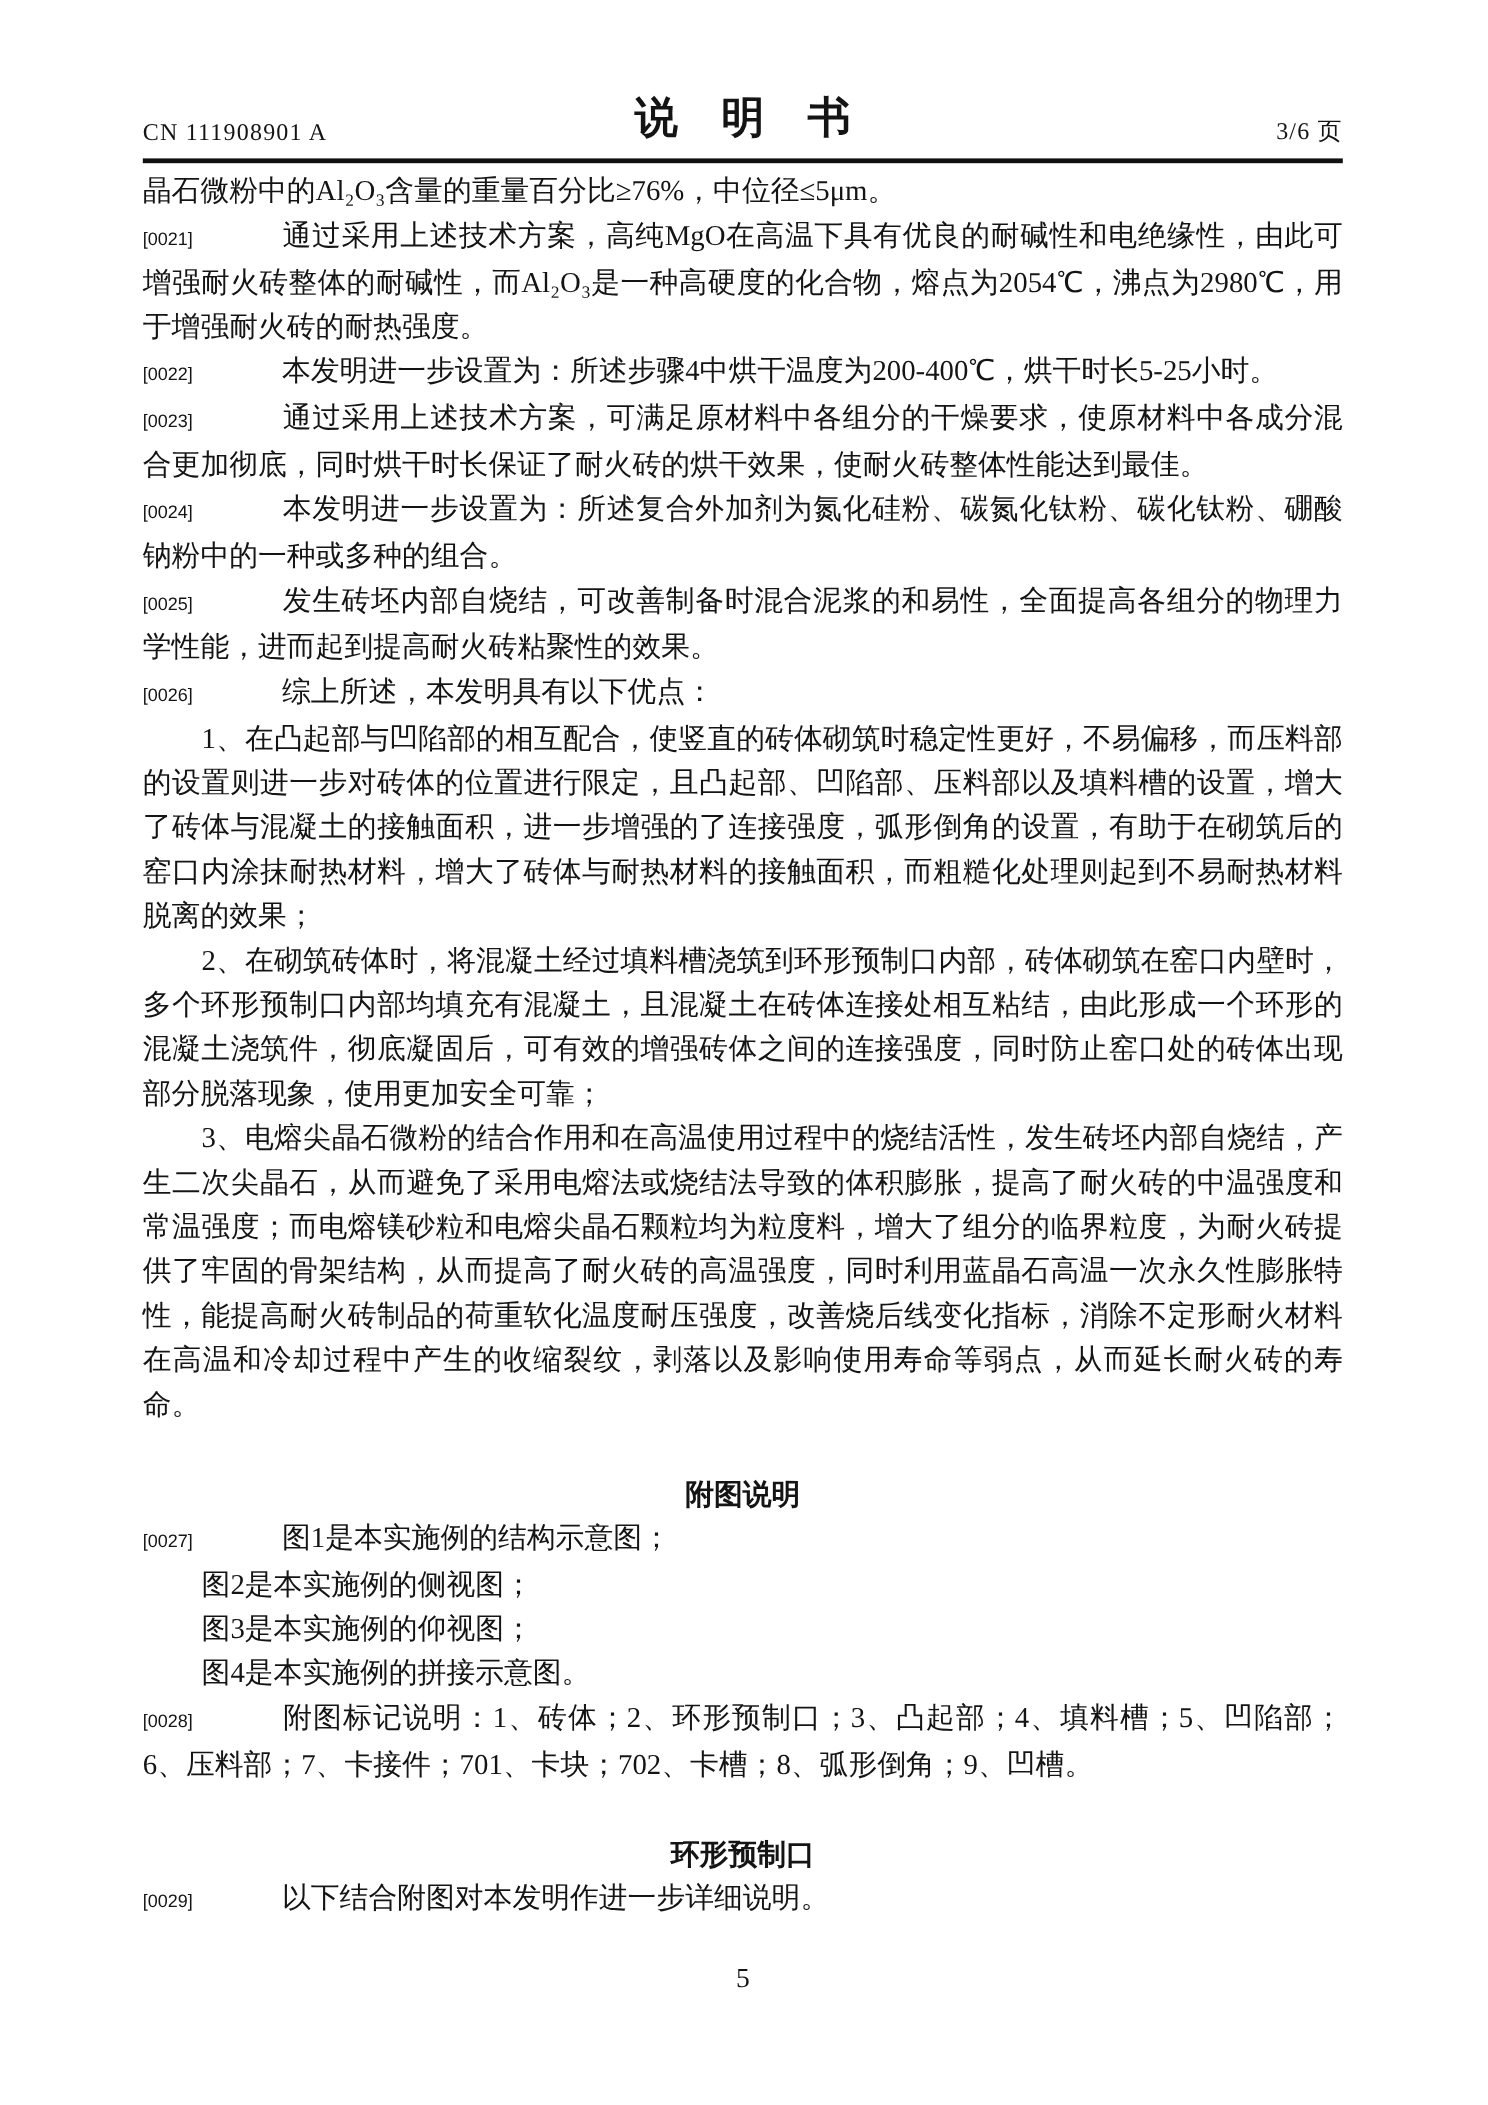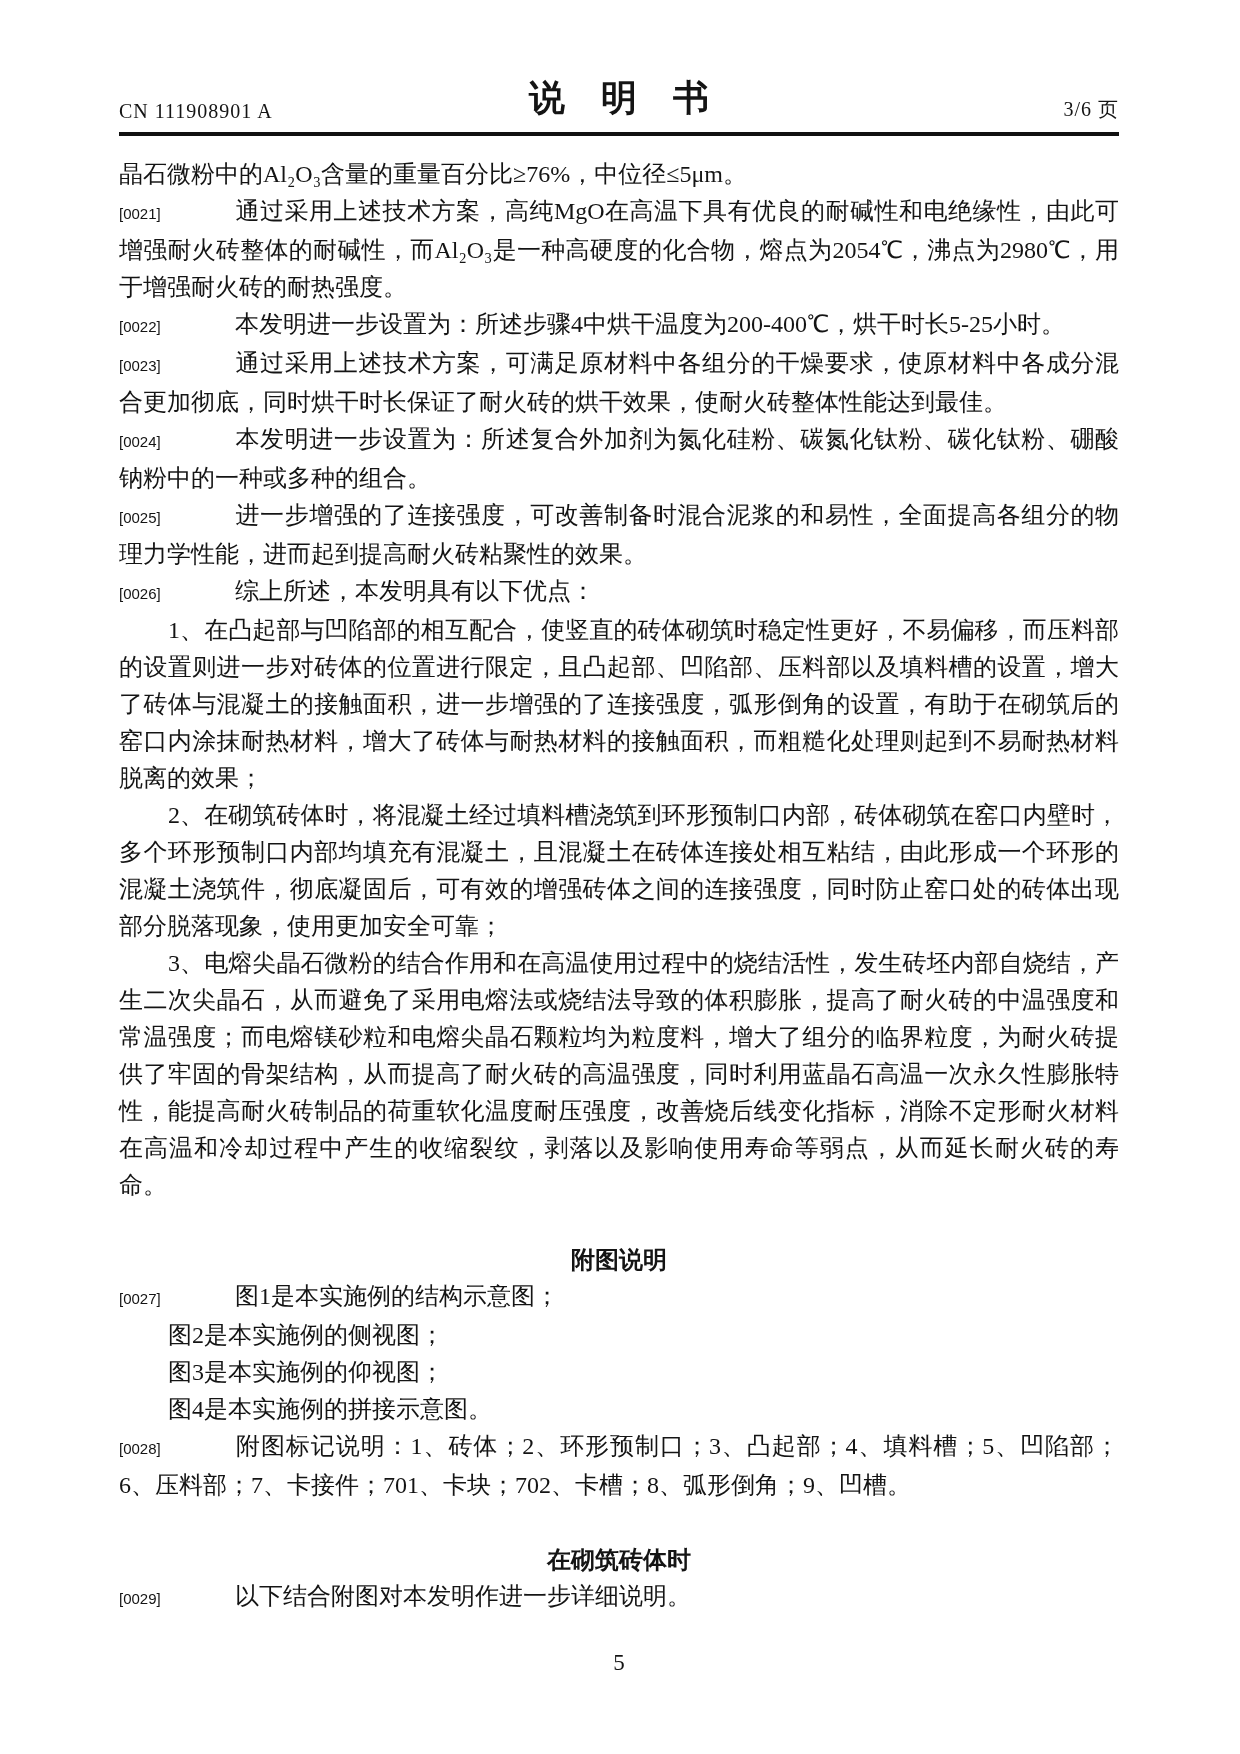--- a/index.html
+++ b/index.html
@@ -39,21 +39,21 @@
     font-family: "Liberation Sans", sans-serif;
     white-space: nowrap;
   }
   .rule {
     height: 4px;
     background: #111111;
     margin-top: 9px;
   }
   
   .doc-body {
-    margin-top: 20px;
+    margin-top: 6px;
     font-size: 24px;
     line-height: 37px;
     text-align: justify;
   }
   .doc-body p { margin: 0; }
   .para.indent { text-indent: 49px; }
   .tag {
     display: inline-block;
     min-width: 116px;
     font-family: "Liberation Sans", sans-serif;
@@ -87,32 +87,32 @@
   </div>
 
   <div class="rule"></div>
 
   <div class="doc-body">
       <p class="para plain"><span>晶石微粉中的Al₂O₃含量的重量百分比≥76%，中位径≤5μm。</span></p>
       <p class="para tagged"><span class="tag">[0021]</span><span>通过采用上述技术方案，高纯MgO在高温下具有优良的耐碱性和电绝缘性，由此可增强耐火砖整体的耐碱性，而Al₂O₃是一种高硬度的化合物，熔点为2054℃，沸点为2980℃，用于增强耐火砖的耐热强度。</span></p>
       <p class="para tagged"><span class="tag">[0022]</span><span>本发明进一步设置为：所述步骤4中烘干温度为200-400℃，烘干时长5-25小时。</span></p>
       <p class="para tagged"><span class="tag">[0023]</span><span>通过采用上述技术方案，可满足原材料中各组分的干燥要求，使原材料中各成分混合更加彻底，同时烘干时长保证了耐火砖的烘干效果，使耐火砖整体性能达到最佳。</span></p>
       <p class="para tagged"><span class="tag">[0024]</span><span>本发明进一步设置为：所述复合外加剂为氮化硅粉、碳氮化钛粉、碳化钛粉、硼酸钠粉中的一种或多种的组合。</span></p>
-      <p class="para tagged"><span class="tag">[0025]</span><span>进一步增强的了连接强度，可改善制备时混合泥浆的和易性，全面提高各组分的物理力学性能，进而起到提高耐火砖粘聚性的效果。</span></p>
+      <p class="para tagged"><span class="tag">[0025]</span><span>发生砖坯内部自烧结，可改善制备时混合泥浆的和易性，全面提高各组分的物理力学性能，进而起到提高耐火砖粘聚性的效果。</span></p>
       <p class="para tagged"><span class="tag">[0026]</span><span>综上所述，本发明具有以下优点：</span></p>
       <p class="para indent"><span>1、在凸起部与凹陷部的相互配合，使竖直的砖体砌筑时稳定性更好，不易偏移，而压料部的设置则进一步对砖体的位置进行限定，且凸起部、凹陷部、压料部以及填料槽的设置，增大了砖体与混凝土的接触面积，进一步增强的了连接强度，弧形倒角的设置，有助于在砌筑后的窑口内涂抹耐热材料，增大了砖体与耐热材料的接触面积，而粗糙化处理则起到不易耐热材料脱离的效果；</span></p>
       <p class="para indent"><span>2、在砌筑砖体时，将混凝土经过填料槽浇筑到环形预制口内部，砖体砌筑在窑口内壁时，多个环形预制口内部均填充有混凝土，且混凝土在砖体连接处相互粘结，由此形成一个环形的混凝土浇筑件，彻底凝固后，可有效的增强砖体之间的连接强度，同时防止窑口处的砖体出现部分脱落现象，使用更加安全可靠；</span></p>
       <p class="para indent"><span>3、电熔尖晶石微粉的结合作用和在高温使用过程中的烧结活性，发生砖坯内部自烧结，产生二次尖晶石，从而避免了采用电熔法或烧结法导致的体积膨胀，提高了耐火砖的中温强度和常温强度；而电熔镁砂粒和电熔尖晶石颗粒均为粒度料，增大了组分的临界粒度，为耐火砖提供了牢固的骨架结构，从而提高了耐火砖的高温强度，同时利用蓝晶石高温一次永久性膨胀特性，能提高耐火砖制品的荷重软化温度耐压强度，改善烧后线变化指标，消除不定形耐火材料在高温和冷却过程中产生的收缩裂纹，剥落以及影响使用寿命等弱点，从而延长耐火砖的寿命。</span></p>
       <h2 class="heading">附图说明</h2>
       <p class="para tagged"><span class="tag">[0027]</span><span>图1是本实施例的结构示意图；</span></p>
       <p class="para indent"><span>图2是本实施例的侧视图；</span></p>
       <p class="para indent"><span>图3是本实施例的仰视图；</span></p>
       <p class="para indent"><span>图4是本实施例的拼接示意图。</span></p>
       <p class="para tagged"><span class="tag">[0028]</span><span>附图标记说明：1、砖体；2、环形预制口；3、凸起部；4、填料槽；5、凹陷部；6、压料部；7、卡接件；701、卡块；702、卡槽；8、弧形倒角；9、凹槽。</span></p>
-      <h2 class="heading">在砌筑砖体时</h2>
+      <h2 class="heading">环形预制口</h2>
       <p class="para tagged"><span class="tag">[0029]</span><span>以下结合附图对本发明作进一步详细说明。</span></p>
     </div>
 
   <div class="ftr">
     <span>5</span>
   </div>
 
 </div>
 
 </body></html>

